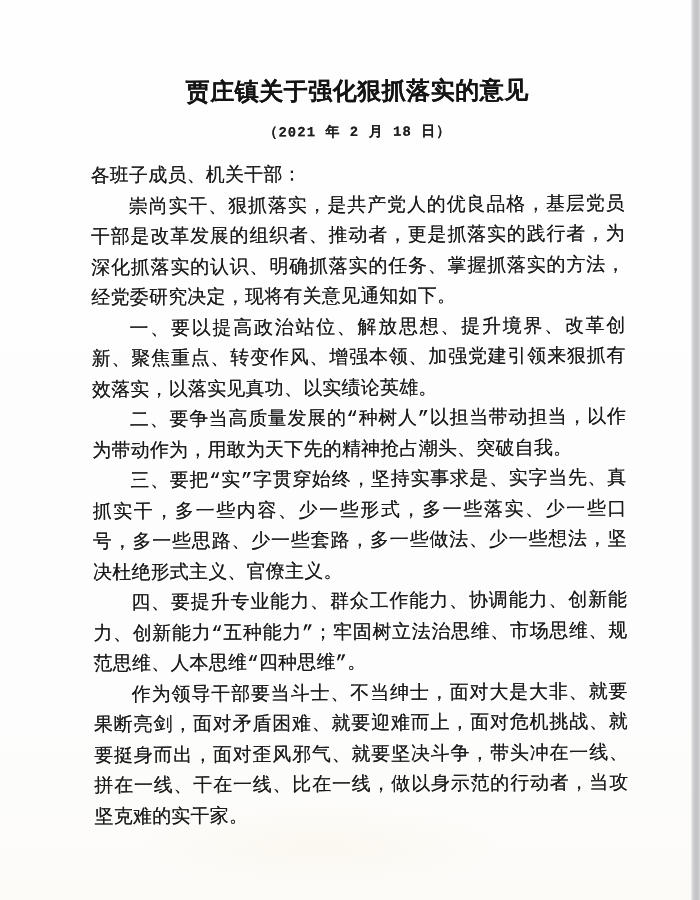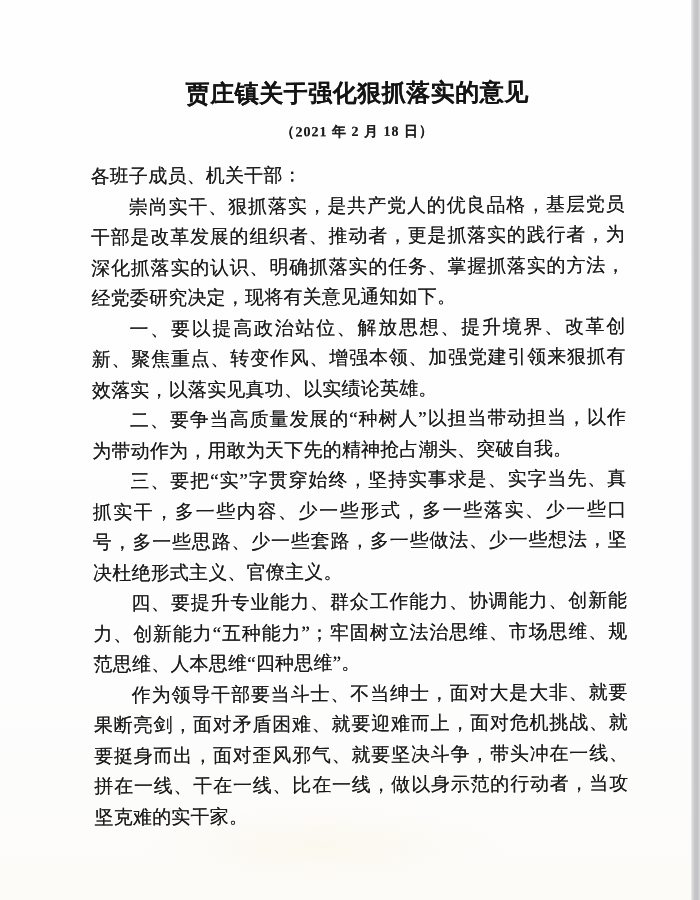--- a/index.html
+++ b/index.html
@@ -6,21 +6,21 @@
     margin: 0;
     padding: 0;
     background: #ffffff;
   }
   .page {
     position: relative;
     width: 700px;
     height: 900px;
     background: linear-gradient(180deg, #fefefe 0%, #fdfdfd 78%, #fcfbf8 100%);
     overflow: hidden;
-    font-family: Liberation Serif, serif;
+    font-family: Liberation Mono, monospace;
   }
   
   .page::after {
     content: "";
     position: absolute;
     left: 0; top: 0; right: 0; bottom: 0;
     background: radial-gradient(ellipse 260px 60px at 46% 94%, rgba(248, 238, 212, 0.28), rgba(248, 238, 212, 0) 70%);
     pointer-events: none;
   }
   

